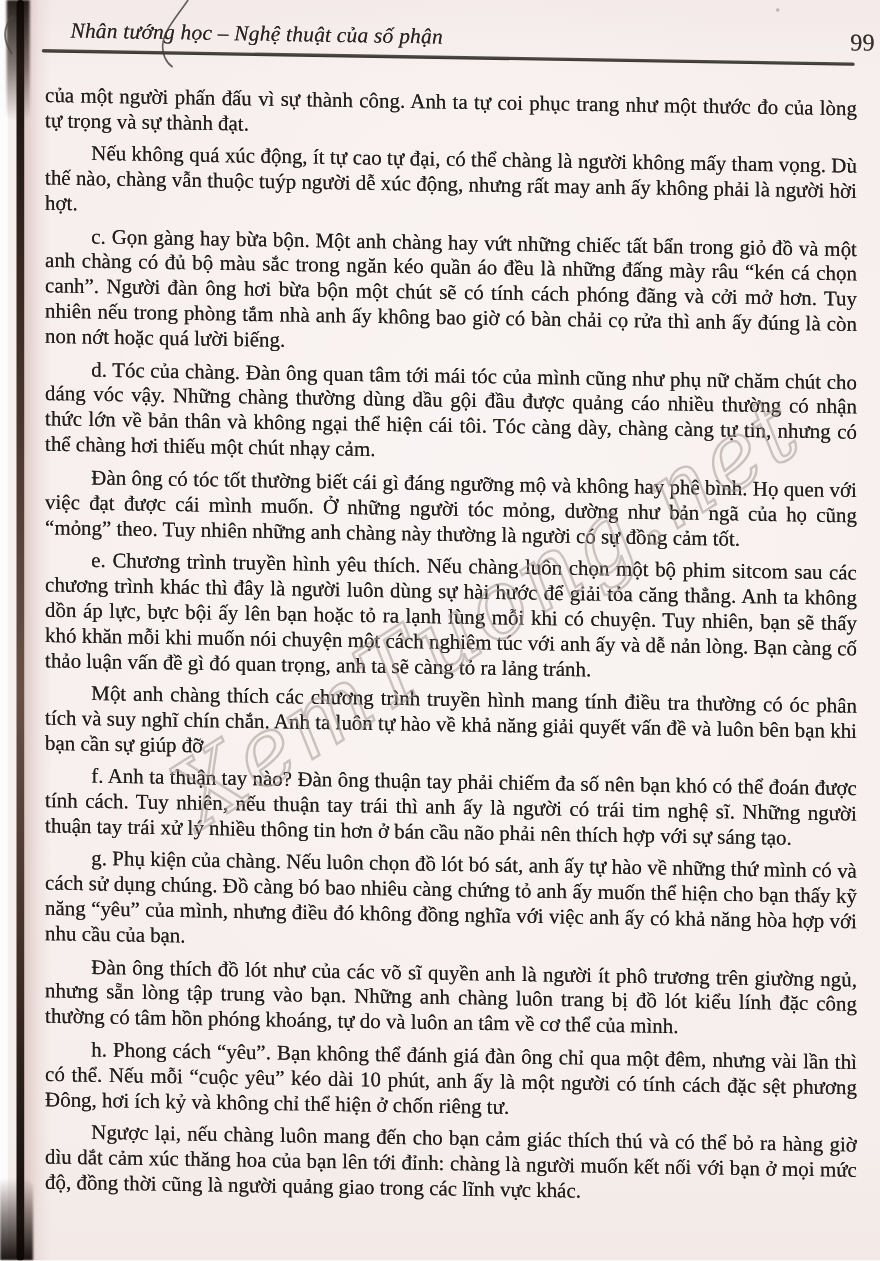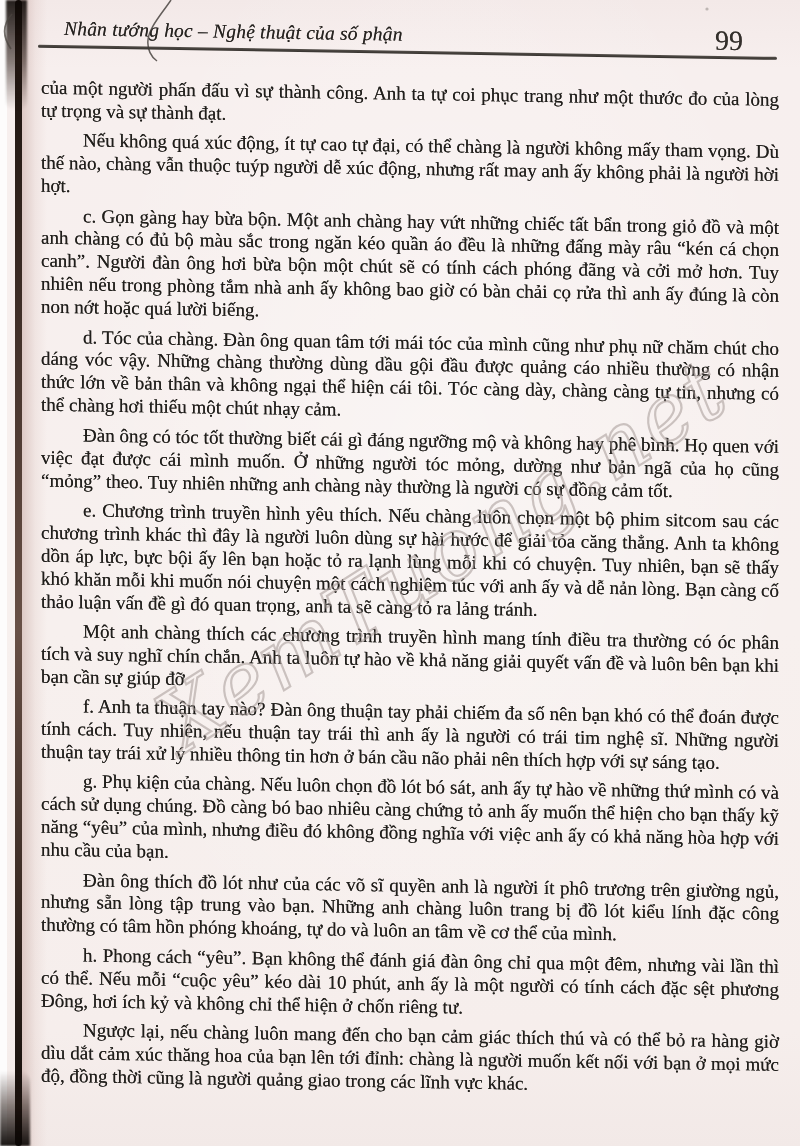--- a/index.html
+++ b/index.html
@@ -42,22 +42,22 @@
   .content{
     position:absolute;left:0;top:0;width:800px;height:1146px;
     transform:skewY(.95deg);transform-origin:0 0;
   }
   .running-title{
     position:absolute;left:64px;top:17px;
     font-style:italic;font-size:19.5px;color:#262320;letter-spacing:.2px;
     text-shadow:0 0 .5px rgba(38,35,32,.8);
   }
   .page-number{
-    position:absolute;left:715px;top:13px;
-    font-size:28px;color:#332f2b;text-shadow:0 0 .5px rgba(51,47,43,.7);
+    position:absolute;left:773px;top:13px;
+    font-size:22px;color:#332f2b;text-shadow:0 0 .5px rgba(51,47,43,.7);
   }
   .header-rule{
     position:absolute;left:38px;top:44px;width:739px;height:2.6px;
     background:linear-gradient(180deg,#55504b,#36322e);border-radius:2px;
   }
   .body-text{
     position:absolute;left:41px;top:76px;width:738px;
     font-size:19px;line-height:22.9px;color:#201e1b;
     text-align:justify;
     text-shadow:0 0 .45px rgba(32,30,27,.85);

